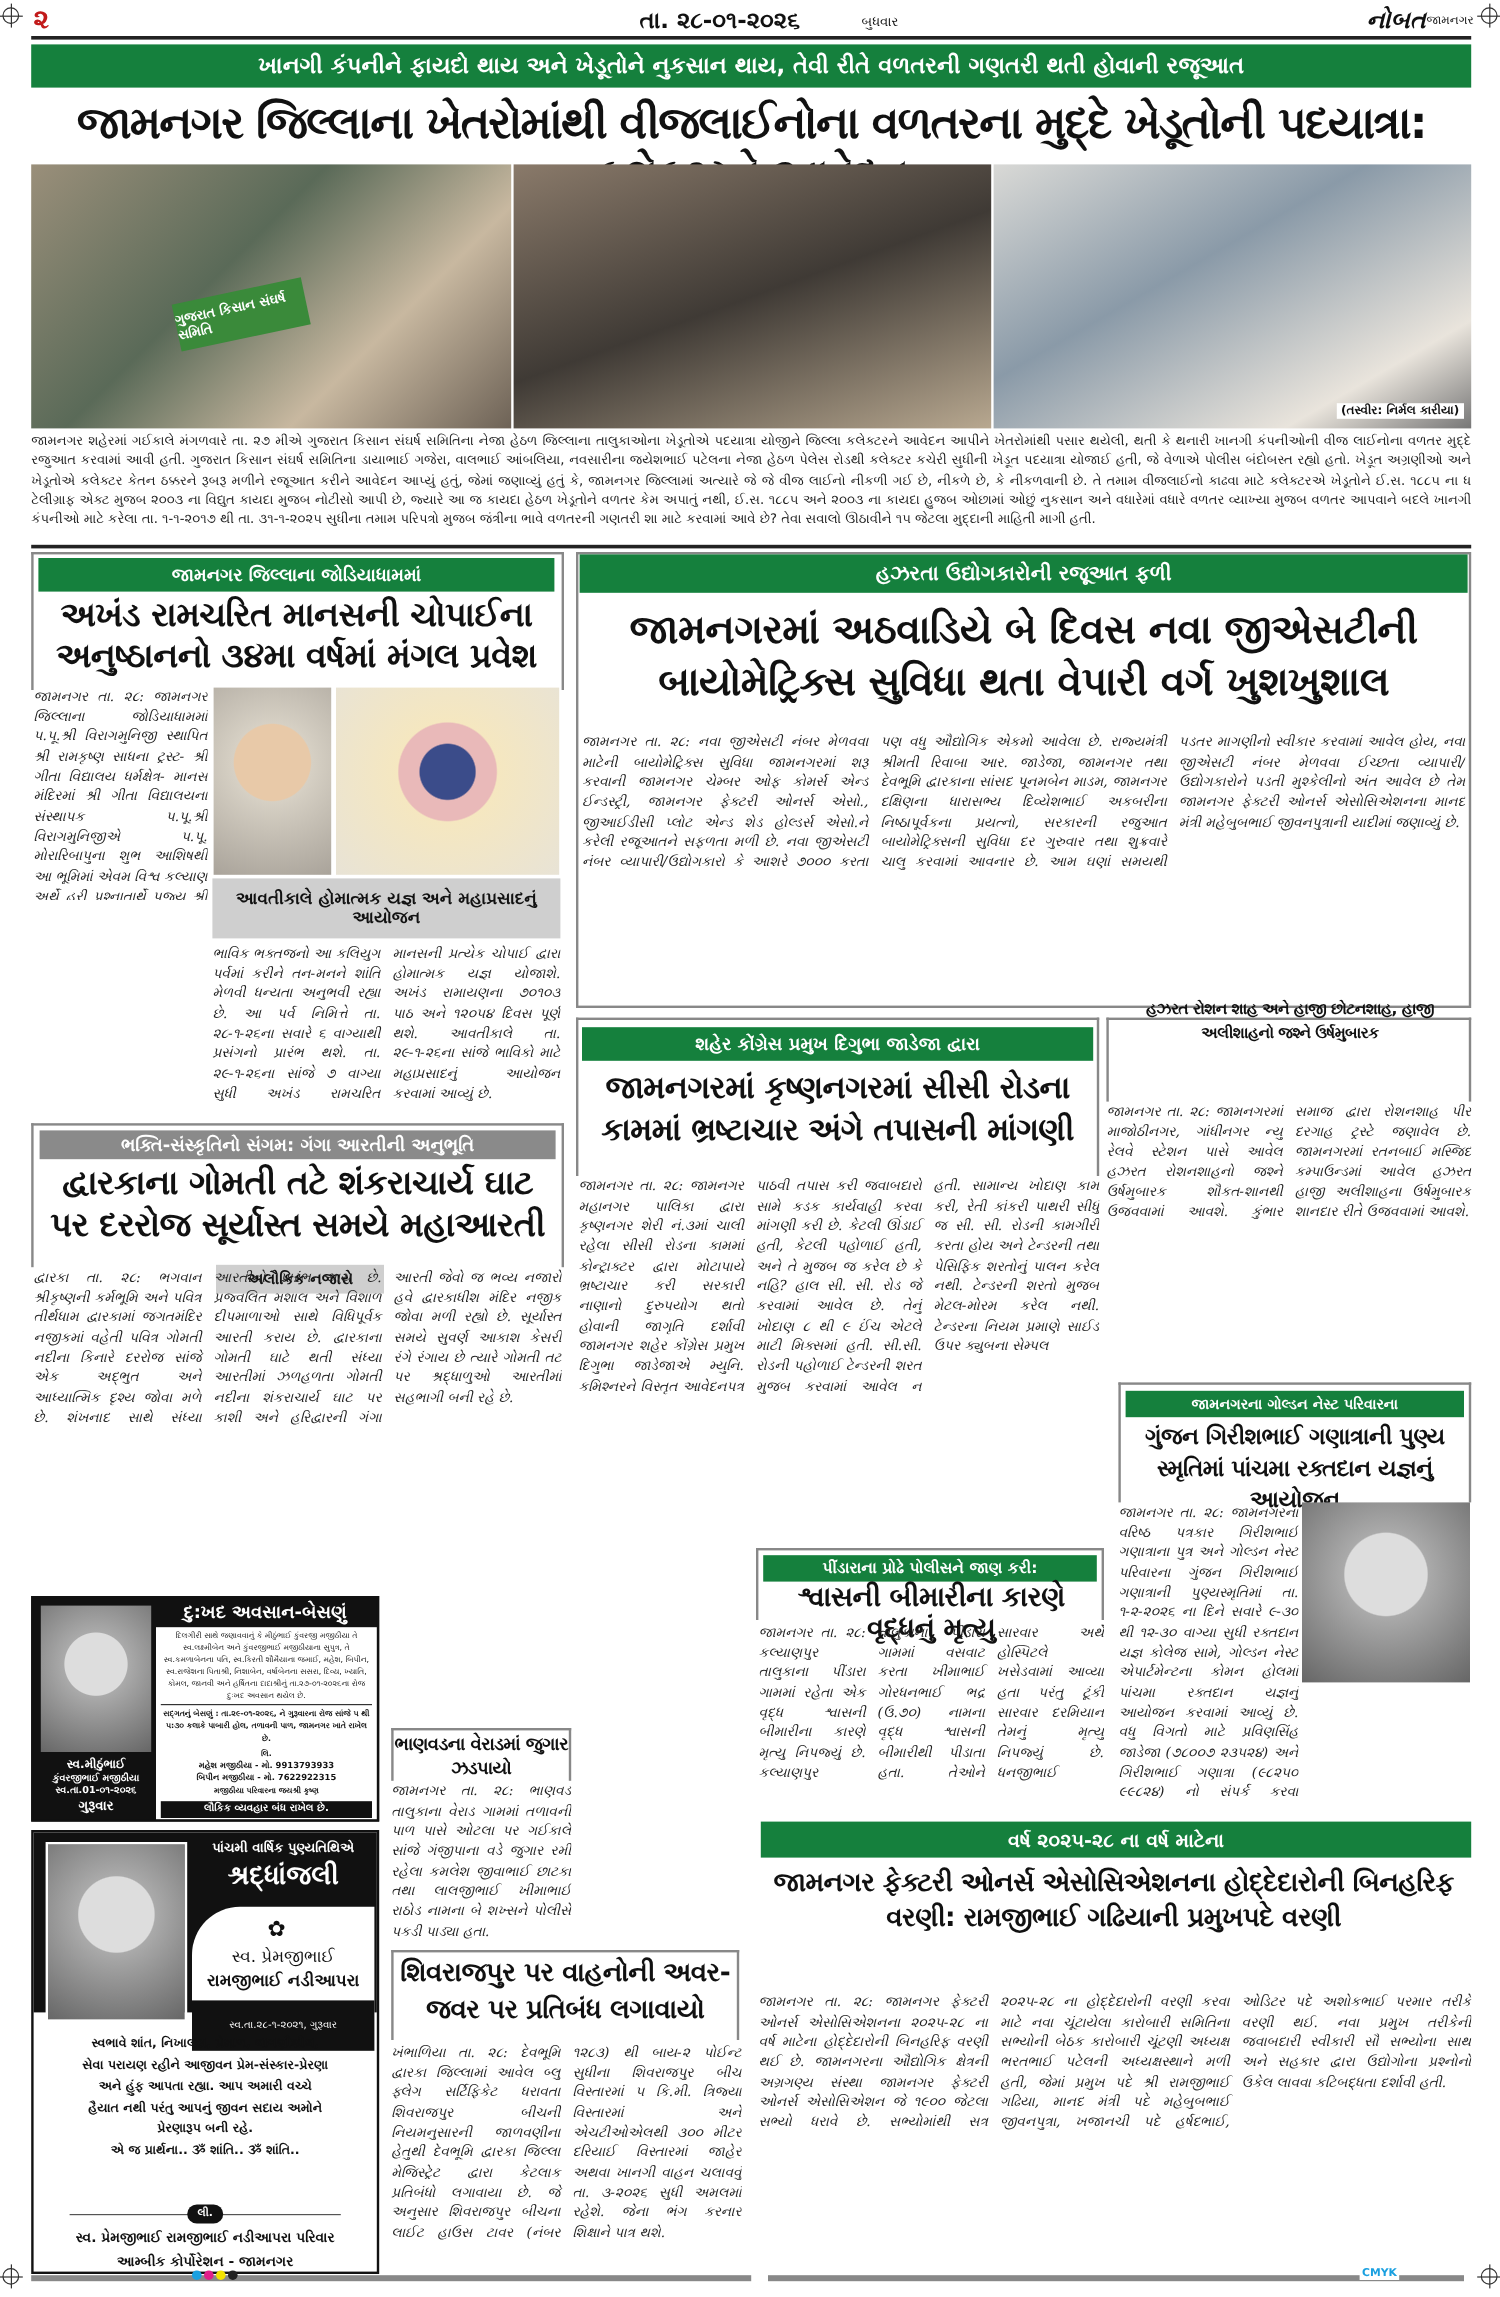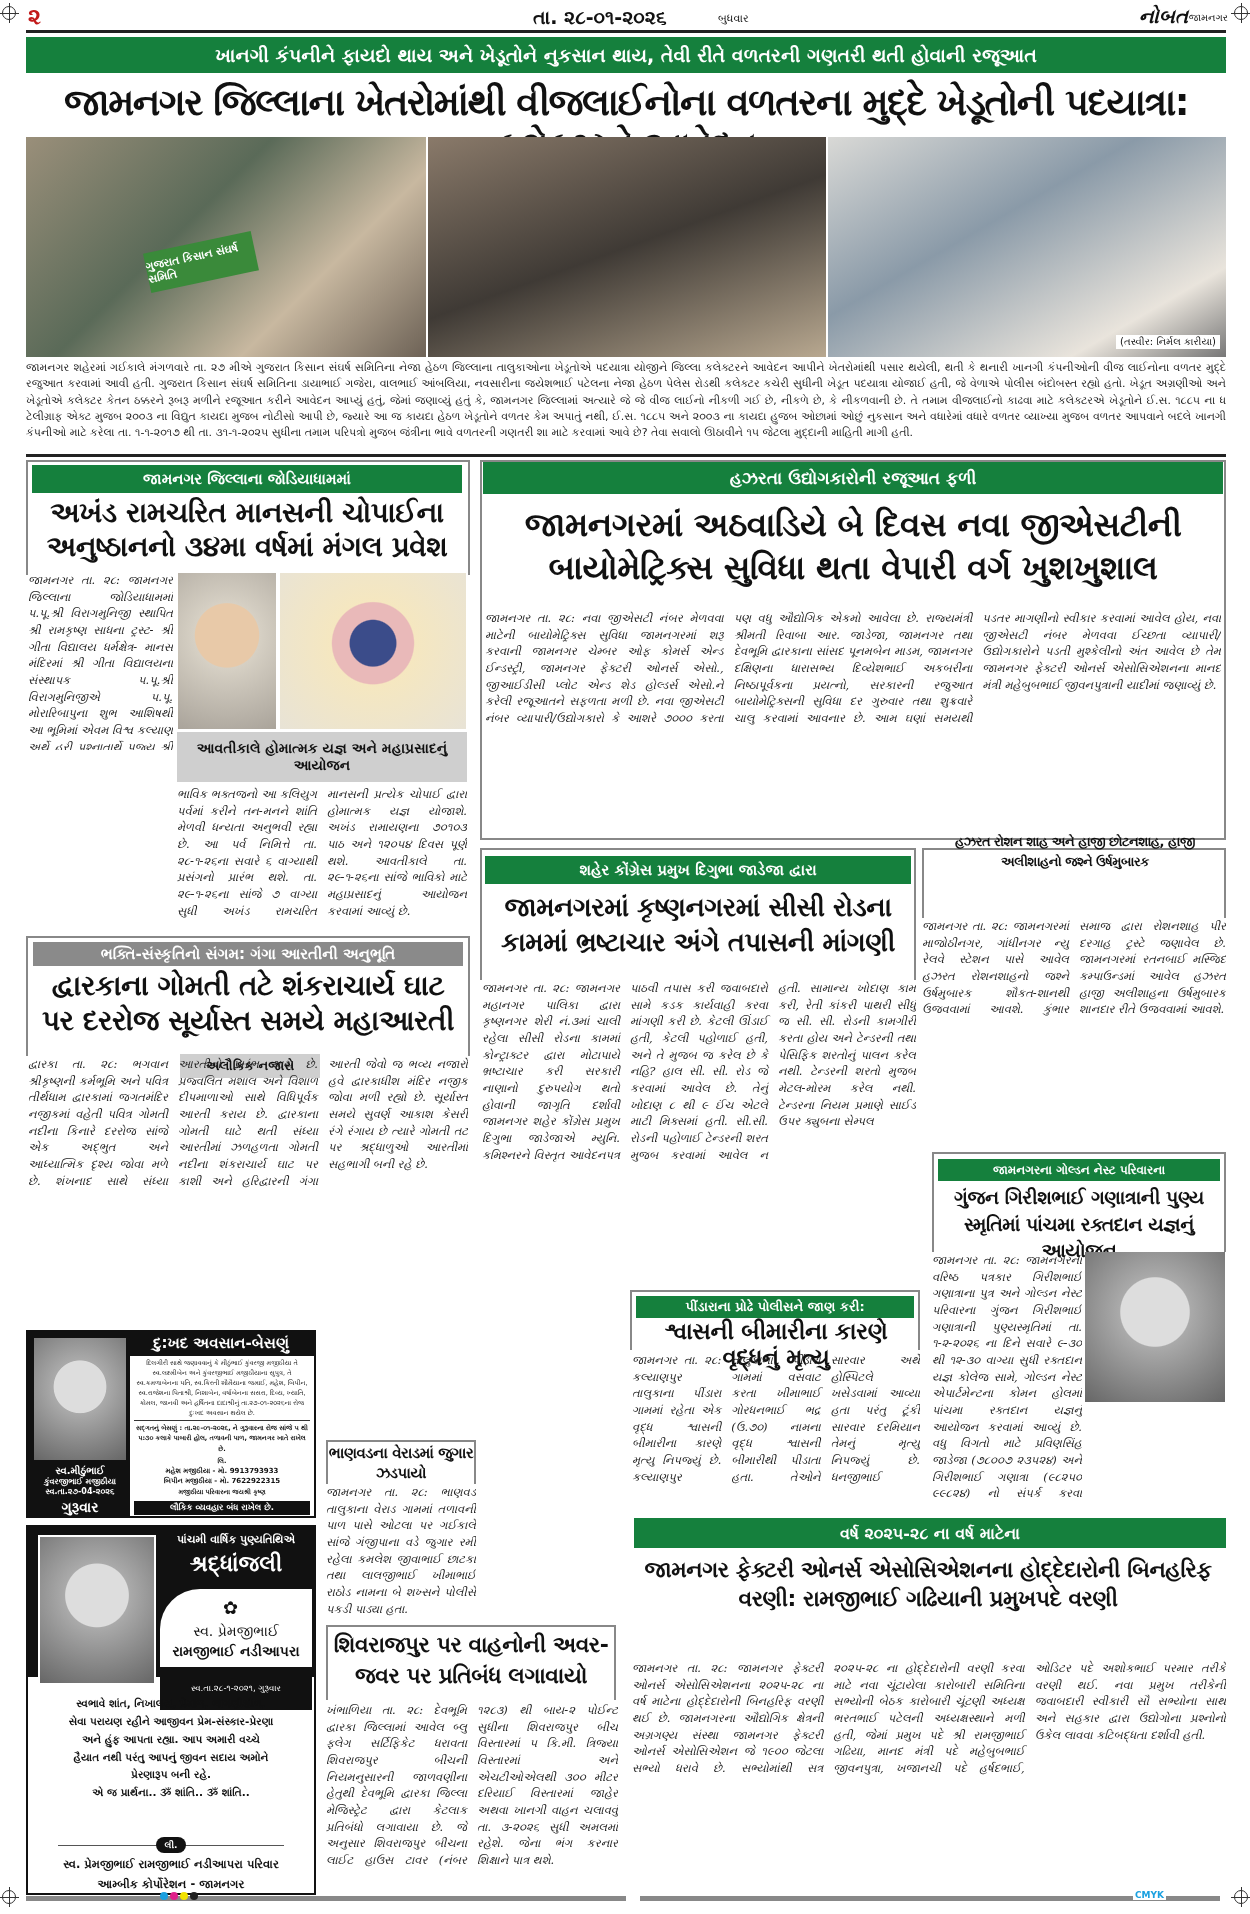--- a/index.html
+++ b/index.html
@@ -40,21 +40,21 @@
 </div>
 <div class="abs rule" style="left:26px;top:30px;width:1200px"></div>
 
 <div class="abs grey-bar" style="left:26px;top:37px;width:1200px;height:36px;font-size:19px">ખાનગી કંપનીને ફાયદો થાય અને ખેડૂતોને નુકસાન થાય, તેવી રીતે વળતરની ગણતરી થતી હોવાની રજૂઆત</div>
 <div class="abs hl" style="left:26px;top:82px;width:1200px;font-size:37px;letter-spacing:-1.5px">જામનગર જિલ્લાના ખેતરોમાંથી વીજલાઈનોના વળતરના મુદ્દે ખેડૂતોની પદયાત્રા: કલેક્ટરને આવેદન</div>
 <div class="abs photo" style="left:26px;top:137px;width:400px;height:220px">
   <div class="abs" style="left:120px;top:105px;width:110px;height:40px;background:#3a8a3a;color:#fff;font-size:11px;font-weight:bold;display:flex;align-items:center;justify-content:center;transform:rotate(-12deg)">ગુજરાત કિસાન સંઘર્ષ સમિતિ</div>
 </div>
 <div class="abs photo2" style="left:428px;top:137px;width:398px;height:220px"></div>
 <div class="abs photo3" style="left:828px;top:137px;width:398px;height:220px">
-  <div class="abs" style="right:6px;bottom:8px;background:#fff;font-size:10px;font-weight:normal;padding:1px 4px">(તસ્વીર: નિર્મલ કારીયા)</div>
+  <div class="abs" style="right:6px;bottom:8px;background:#fff;font-size:10px;font-weight:bold;padding:1px 4px">(તસ્વીર: નિર્મલ કારીયા)</div>
 </div>
 <div class="abs" style="left:26px;top:360px;width:1200px;font-size:11px;line-height:1.48;text-align:justify;color:#222">જામનગર શહેરમાં ગઈકાલે મંગળવારે તા. ૨૭ મીએ ગુજરાત કિસાન સંઘર્ષ સમિતિના નેજા હેઠળ જિલ્લાના તાલુકાઓના ખેડૂતોએ પદયાત્રા યોજીને જિલ્લા કલેક્ટરને આવેદન આપીને ખેતરોમાંથી પસાર થયેલી, થતી કે થનારી ખાનગી કંપનીઓની વીજ લાઈનોના વળતર મુદ્દે રજુઆત કરવામાં આવી હતી. ગુજરાત કિસાન સંઘર્ષ સમિતિના ડાયાભાઈ ગજેરા, વાલભાઈ આંબલિયા, નવસારીના જયેશભાઈ પટેલના નેજા હેઠળ પેલેસ રોડથી કલેક્ટર કચેરી સુધીની ખેડૂત પદયાત્રા યોજાઈ હતી, જે વેળાએ પોલીસ બંદોબસ્ત રહ્યો હતો. ખેડૂત અગ્રણીઓ અને ખેડૂતોએ કલેક્ટર કેતન ઠક્કરને રૂબરૂ મળીને રજૂઆત કરીને આવેદન આપ્યું હતું, જેમાં જણાવ્યું હતું કે, જામનગર જિલ્લામાં અત્યારે જે જે વીજ લાઈનો નીકળી ગઈ છે, નીકળે છે, કે નીકળવાની છે. તે તમામ વીજલાઈનો કાઢવા માટે કલેક્ટરએ ખેડૂતોને ઈ.સ. ૧૮૮૫ ના ધ ટેલીગ્રાફ એક્ટ મુજબ ૨૦૦૩ ના વિદ્યુત કાયદા મુજબ નોટીસો આપી છે, જ્યારે આ જ કાયદા હેઠળ ખેડૂતોને વળતર કેમ અપાતું નથી, ઈ.સ. ૧૮૮૫ અને ૨૦૦૩ ના કાયદા હુજબ ઓછામાં ઓછું નુકસાન અને વધારેમાં વધારે વળતર વ્યાખ્યા મુજબ વળતર આપવાને બદલે ખાનગી કંપનીઓ માટે કરેલા તા. ૧-૧-૨૦૧૭ થી તા. ૩૧-૧-૨૦૨૫ સુધીના તમામ પરિપત્રો મુજબ જંત્રીના ભાવે વળતરની ગણતરી શા માટે કરવામાં આવે છે? તેવા સવાલો ઊઠાવીને ૧૫ જેટલા મુદ્દાની માહિતી માગી હતી.</div>
 <div class="abs rule" style="left:26px;top:454px;width:1200px"></div>
 
 <div class="abs box" style="left:26px;top:460px;width:444px;height:115px;border-bottom:none"></div>
 <div class="abs grey-bar" style="left:32px;top:465px;width:430px;height:28px;font-size:15px">જામનગર જિલ્લાના જોડિયાધામમાં</div>
 <div class="abs hl" style="left:32px;top:496px;width:430px;font-size:28px;line-height:1.22">અખંડ રામચરિત માનસની ચોપાઈના અનુષ્ઠાનનો ૩૪મા વર્ષમાં મંગલ પ્રવેશ</div>
 <div class="abs body-text" style="left:28px;top:572px;width:145px;height:178px;overflow:hidden">જામનગર તા. ૨૮: જામનગર જિલ્લાના જોડિયાધામમાં પ.પૂ.શ્રી વિરાગમુનિજી સ્થાપિત શ્રી રામકૃષ્ણ સાધના ટ્રસ્ટ- શ્રી ગીતા વિદ્યાલય ધર્મક્ષેત્ર- માનસ મંદિરમાં શ્રી ગીતા વિદ્યાલયના સંસ્થાપક પ.પૂ.શ્રી વિરાગમુનિજીએ પ.પૂ. મોરારિબાપુના શુભ આશિષથી આ ભૂમિમાં એવમ વિશ્વ કલ્યાણ અર્થે હરી પ્રશ્નાતાર્થે પૂજ્ય શ્રી વિરાગમુનિજીની શુભ પ્રેરણાથી તા. ૨૯-૧-૯૩ના અખંડ શ્રી રામચરિત માનસની ચોપાઈના પાઠ અનુષ્ઠાન શરૂ કરાવેલ હતા. જે સતત ૩૩ વર્ષોથી ચોવીસ કલાક શ્રી રામાયણના ચોપાઈના પાઠ અનુષ્ઠાન સાથે ગીતા વિદ્યાલયના બાળકો, સાધક</div>
 <div class="abs portrait" style="left:178px;top:573px;width:98px;height:156px"></div>
 <div class="abs portrait" style="left:280px;top:573px;width:186px;height:156px;background:radial-gradient(circle at 50% 45%,#3b4c8a 0 18%,#e9b9b9 19% 32%,#f5e7c0 33%,#e8e3d6 100%)"></div>
@@ -75,22 +75,22 @@
     <div style="border-top:1px solid #333;margin-top:2px;padding-top:2px;font-weight:bold">સદ્ગતનું બેસણું : તા.૨૯-૦૧-૨૦૨૬, ને ગુરૂવારના રોજ સાંજે ૫ થી ૫:૩૦ કલાકે પાબારી હોલ, તળાવની પાળ, જામનગર ખાતે રાખેલ છે.</div>
     <div style="font-weight:bold;margin-top:2px">લિ.</div>
     <div style="font-weight:bold;font-size:7px">મહેશ મજીઠીયા - મો. 9913793933</div>
     <div style="font-weight:bold;font-size:7px">બિપીન મજીઠીયા - મો. 7622922315</div>
     <div style="font-weight:bold">મજીઠીયા પરિવારના જયશ્રી કૃષ્ણ</div>
     <div style="background:#111;color:#fff;font-weight:bold;font-size:8.5px;margin-top:4px">લૌકિક વ્યવહાર બંધ રાખેલ છે.</div>
   </div>
   <div class="abs" style="left:4px;top:132px;width:96px;text-align:center;font-size:10px;font-weight:bold;line-height:1.3">
     <div>સ્વ.મીઠુંભાઈ</div>
     <div style="font-size:8px">કુંવરજીભાઈ મજીઠીયા</div>
-    <div style="font-size:8px">સ્વ.તા.૨૭-04-૨૦૨૬</div>
-    <div style="font-size:14px">ગુરૂવાર</div>
+    <div style="font-size:8px">સ્વ.તા.01-૦૧-૨૦૨૬</div>
+    <div style="font-size:11px">ગુરૂવાર</div>
   </div>
 </div>
 
 <div class="abs" style="left:26px;top:1525px;width:290px;height:370px;border:2px solid #111;background:#fff">
   <div class="abs black-box" style="left:0;top:0;width:286px;height:150px"></div>
   <div class="abs portrait-bw" style="left:10px;top:8px;width:118px;height:150px;border:2px solid #fff"></div>
   <div class="abs" style="left:132px;top:6px;width:152px;text-align:center;color:#fff;font-size:11px;font-weight:bold">પાંચમી વાર્ષિક પુણ્યતિથિએ</div>
   <div class="abs" style="left:132px;top:24px;width:152px;text-align:center;color:#fff;font-size:22px;font-weight:bold">શ્રદ્ધાંજલી</div>
   <div class="abs" style="left:132px;top:62px;width:152px;height:100px;background:#fff;border-radius:40px 0 0 0"></div>
   <div class="abs" style="left:195px;top:70px;font-size:18px">✿</div>

